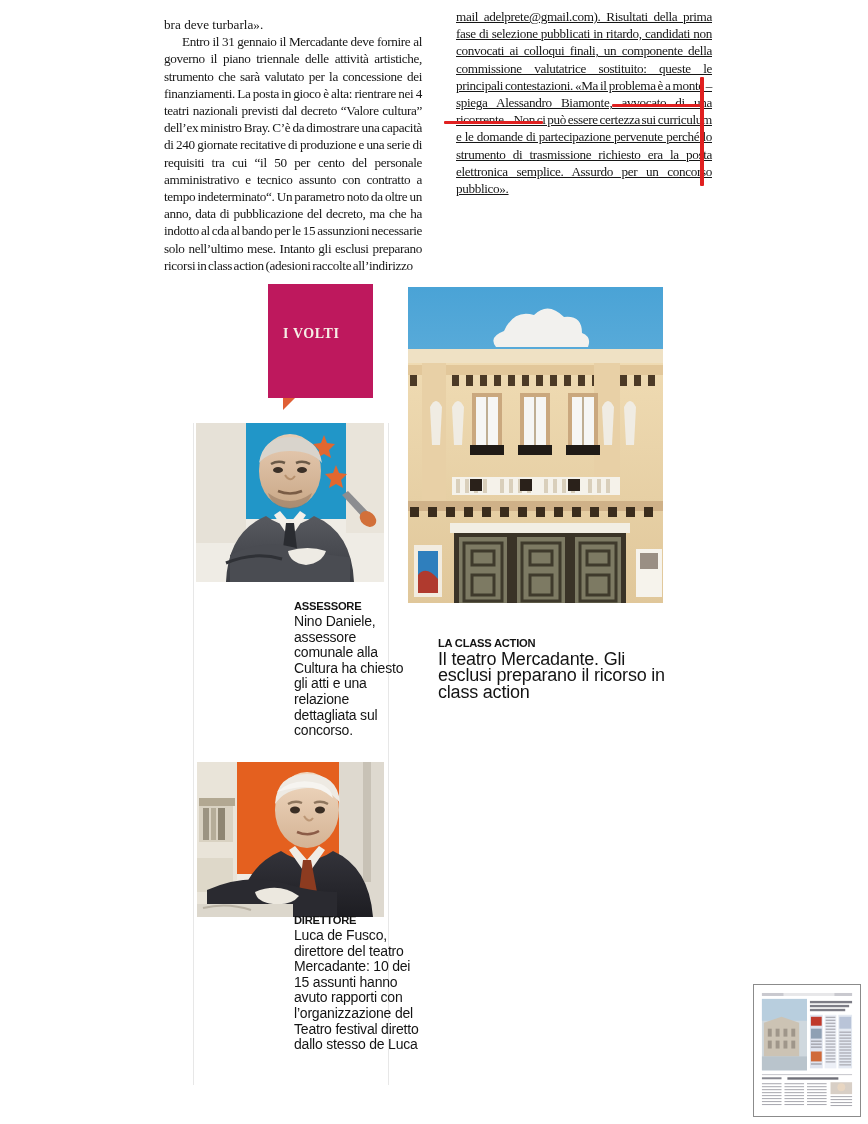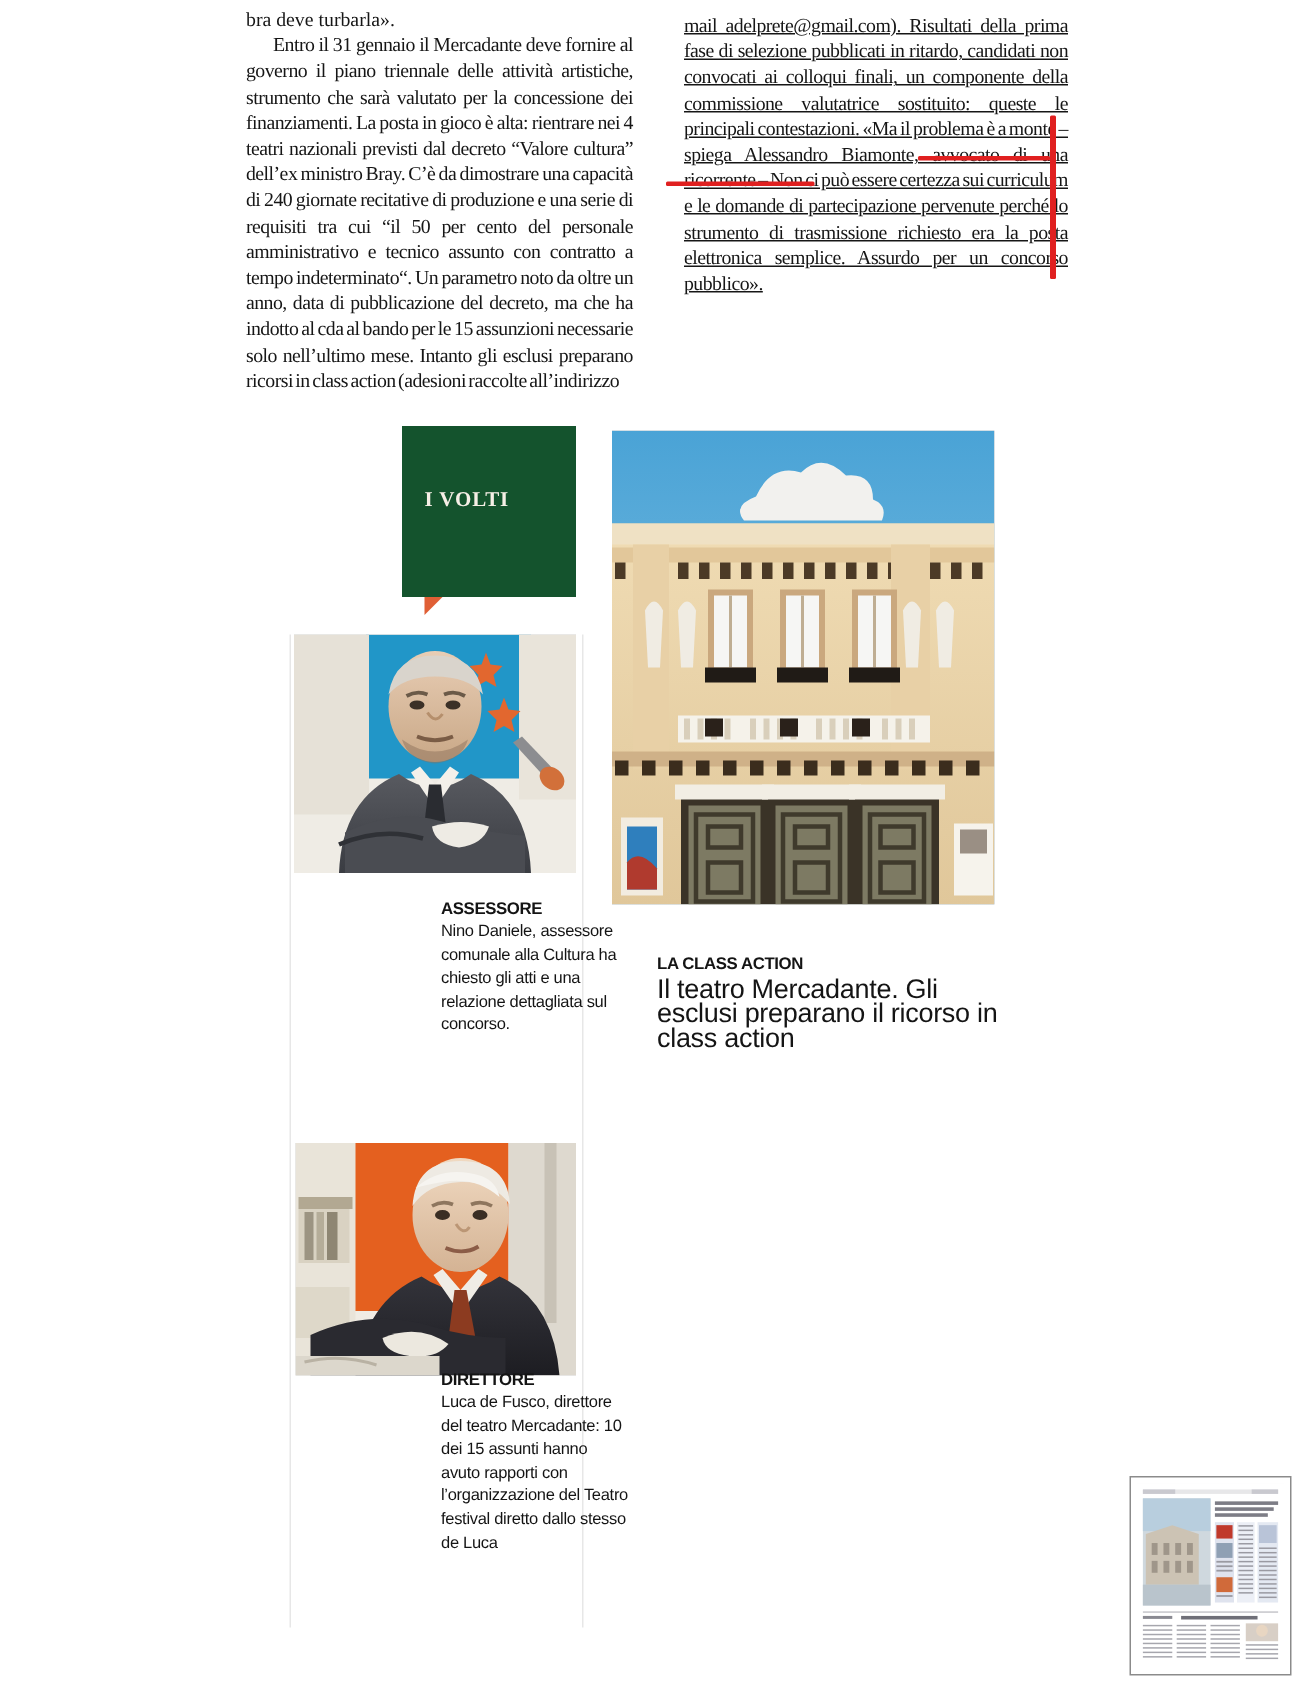--- a/index.html
+++ b/index.html
@@ -33,21 +33,21 @@
     text-align: justify;
     text-justify: inter-word;
     hyphens: manual;
   }
   .col p {
     margin: 0;
   }
   .col p + p {
     text-indent: 18px;
   }
-  #col-left  { left: 164px; top: 4px;  width: 258px; }
+  #col-left  { left: 164px; top: 16px;  width: 258px; }
   #col-right { left: 456px; top: 8px;  width: 256px; text-decoration: underline; }
 
   
   .tight { letter-spacing: -0.35px; word-spacing: -1.3px; }
 
   
   .annot-underline {
     position: absolute;
     background: #e02020;
     height: 3px;
@@ -58,23 +58,23 @@
     background: #e02020;
     width: 4px;
     border-radius: 1px;
   }
 
   
   #callout {
     position: absolute;
     left: 268px;
     top: 284px;
-    width: 116px;
+    width: 105px;
     height: 114px;
-    background: #14532d;
+    background: #be185d;
   }
   #callout .callout-label {
     position: absolute;
     left: 15px;
     top: 42px;
     color: #f6efe6;
     font-family: "Liberation Serif", serif;
     font-weight: bold;
     font-size: 14px;
     letter-spacing: 0.6px;
@@ -110,21 +110,21 @@
   }
   .caption .cap-title {
     display: block;
     font-weight: bold;
     font-size: 11.2px;
     letter-spacing: -0.25px;
     margin-bottom: 2px;
   }
   .caption .cap-body {
     display: block;
-    font-size: 11px;
+    font-size: 14px;
     line-height: 15.6px;
     letter-spacing: -0.2px;
   }
   #caption-assessore { left: 264px; top: 600px; width: 120px; }
   #caption-classaction { left: 408px; top: 637px; width: 230px; }
   #caption-classaction .cap-body { font-size: 18px; line-height: 16.4px; }
   #caption-direttore { left: 264px; top: 914px; width: 126px; }
 
   
   .colrule {

